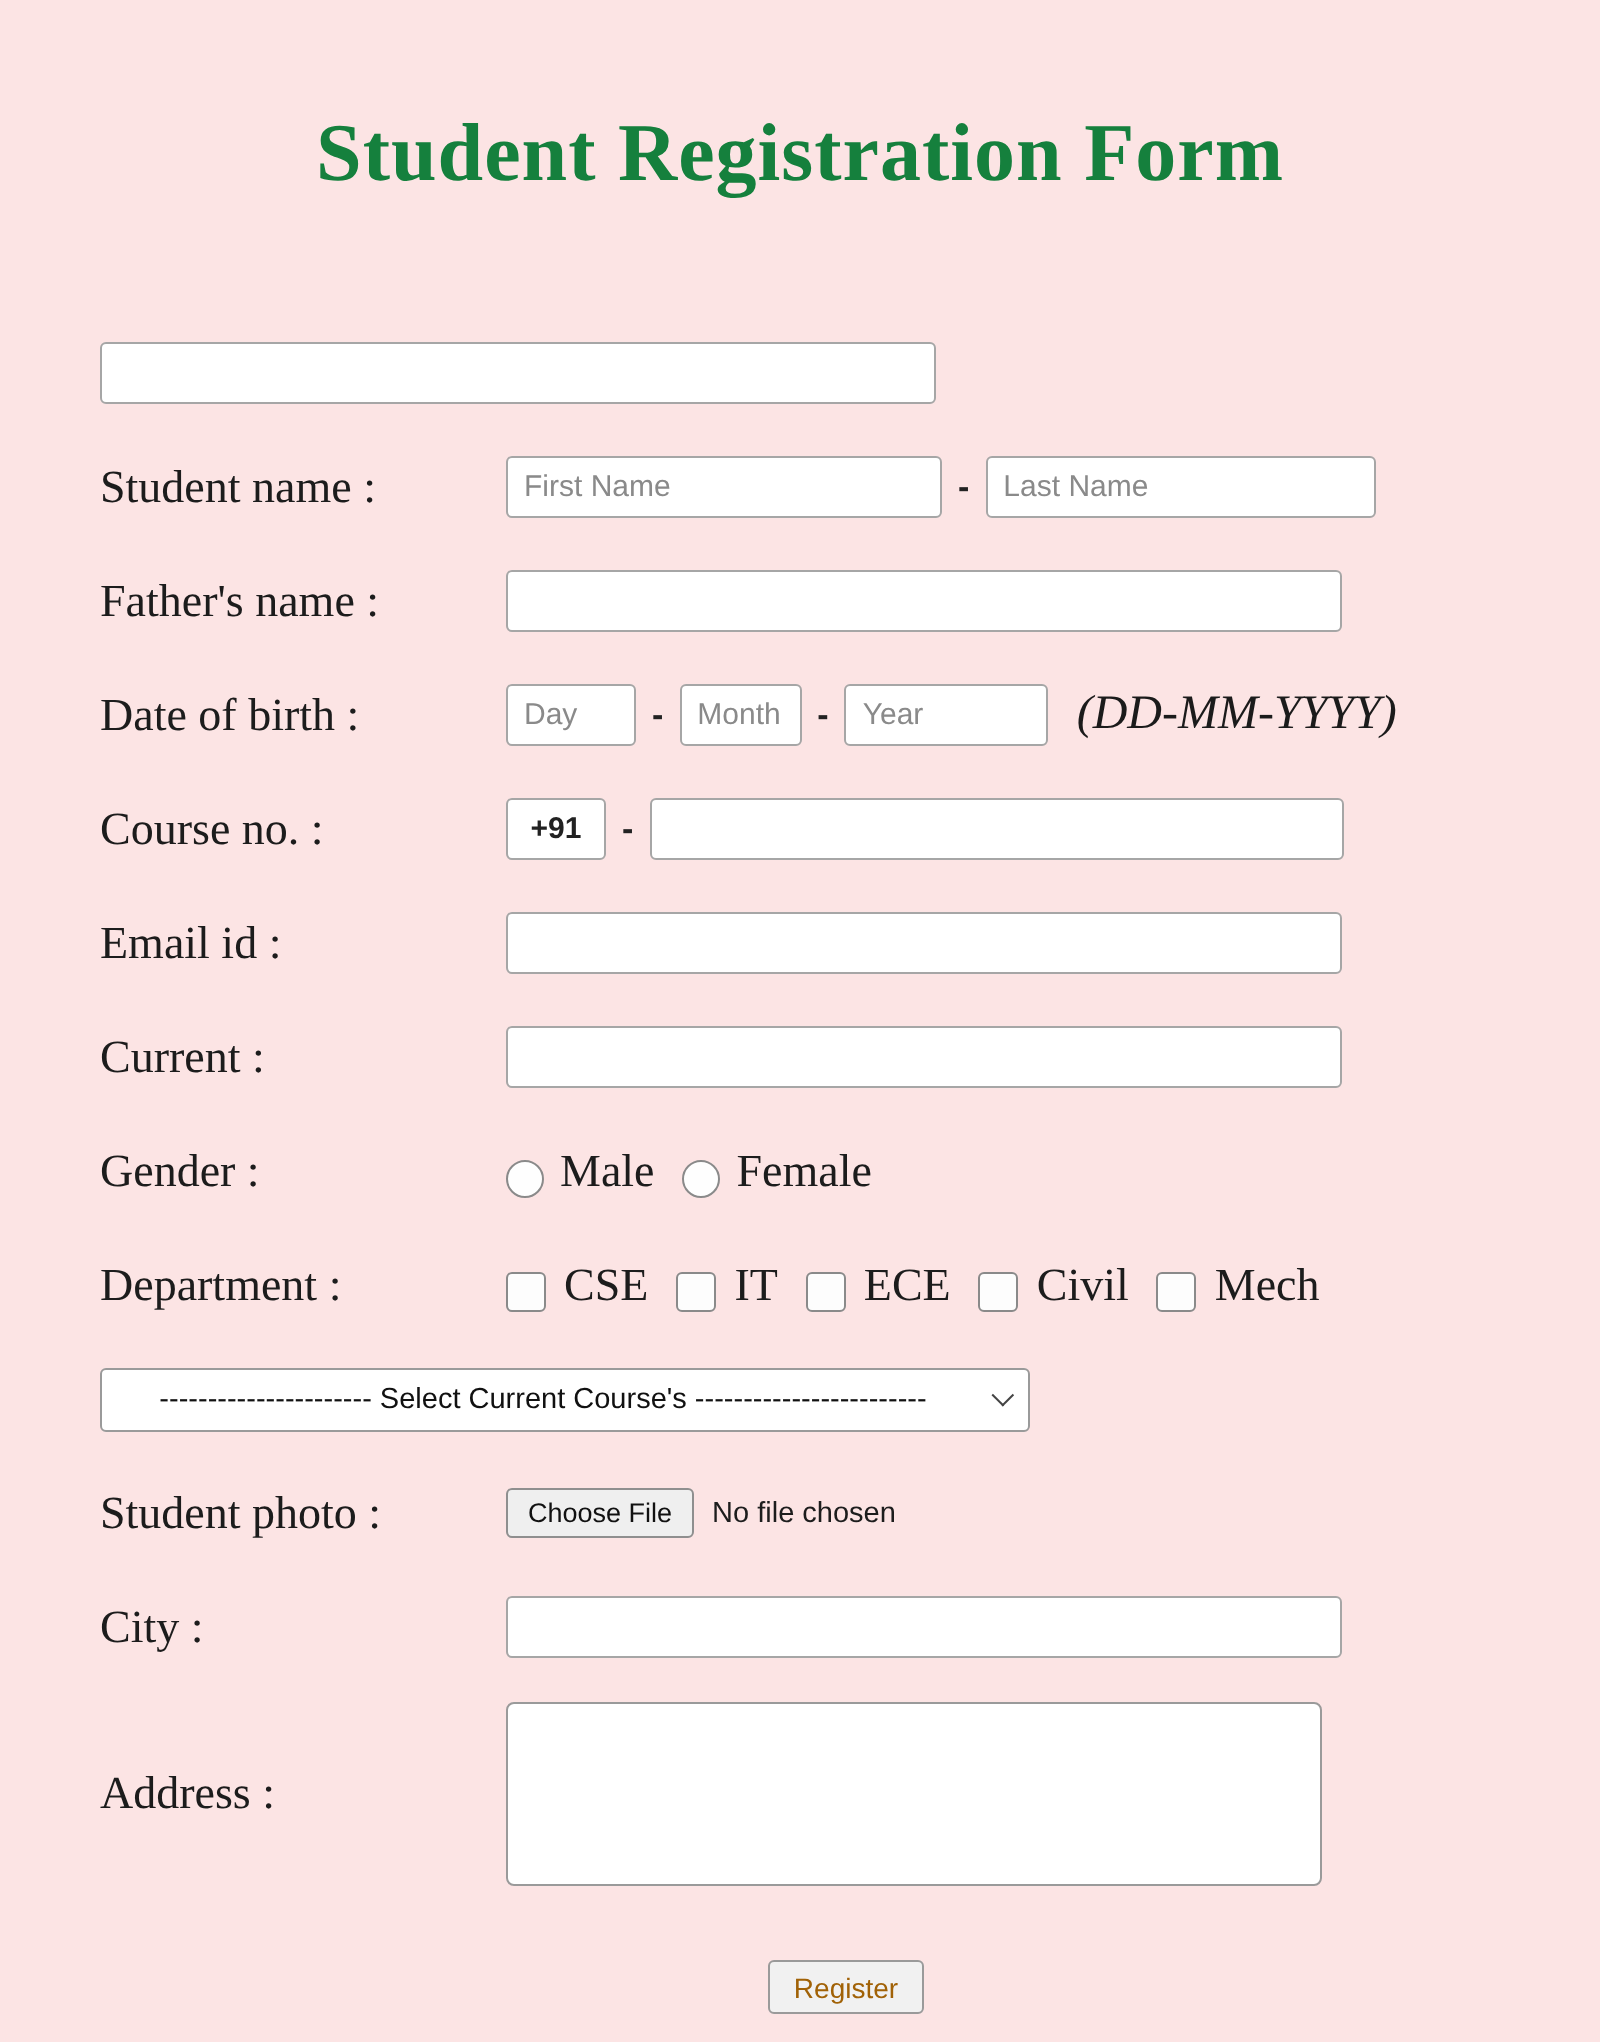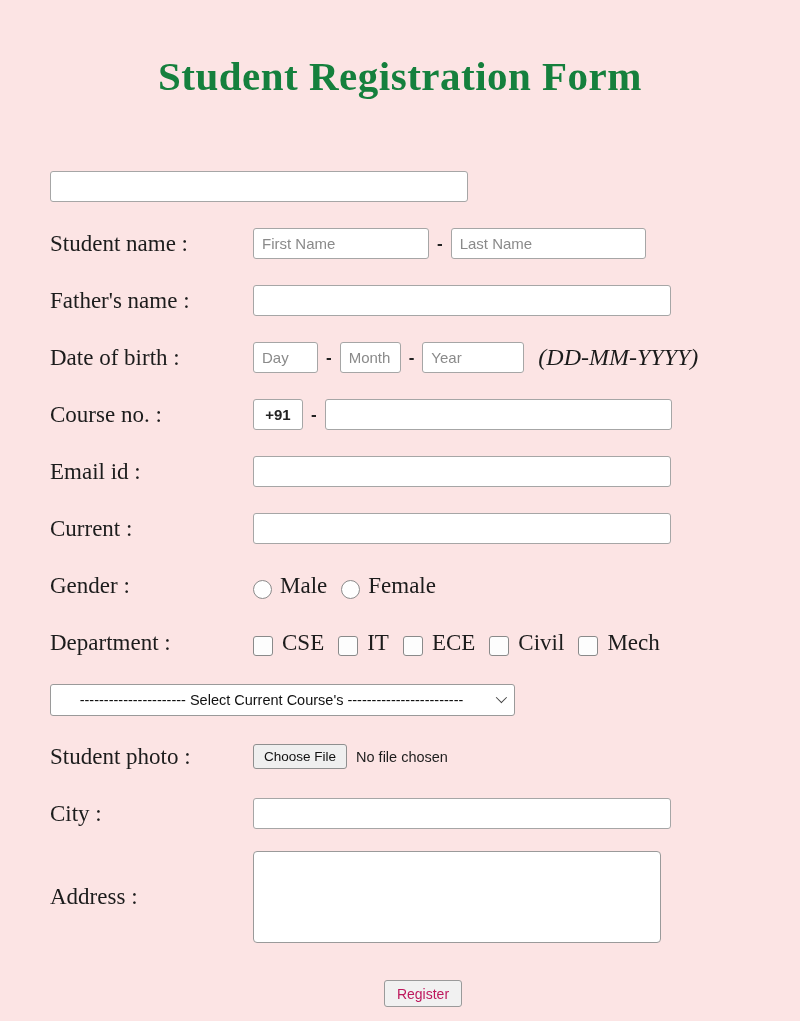--- a/index.html
+++ b/index.html
@@ -39,21 +39,21 @@
     border-radius:3px;
     background:#ffffff;
     font-family:"Liberation Sans", sans-serif;
     font-size:15px;
     color:#222;
     padding:0 8px;
     outline:none;
   }
   ::placeholder { color:#8a8a8a; opacity:1; }
   .w418 { width:418px; }
-  .w200 { width:176px; }
+  .w200 { width:218px; }
   .w195 { width:195px; }
   .w65  { width:65px; }
   .w61  { width:61px; }
   .w102 { width:102px; }
   .w50  { width:50px; text-align:center; font-size:13px; font-weight:bold; padding:0 2px; }
   .w347 { width:347px; }
   .sep {
     font-family:"Liberation Sans", sans-serif;
     font-weight:bold;
     font-size:17px;
@@ -156,21 +156,21 @@
     padding-left:46px;
   }
   .register-btn {
     height:27px;
     padding:0 12px;
     background:#f1f1f1;
     border:1.5px solid #9a9a9a;
     border-radius:3px;
     font-family:"Liberation Sans", sans-serif;
     font-size:14px;
-    color:#be185d;
+    color:#a16207;
     cursor:pointer;
   }
 </style>
 </head>
 <body>
 
 <h1 class="page-title">Student Registration Form</h1>
 
 <div class="form">
 

